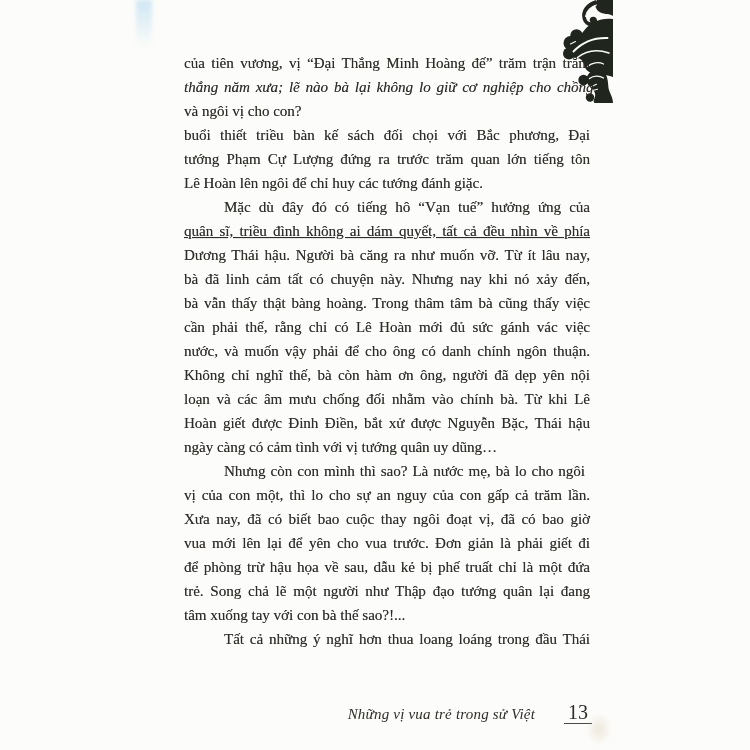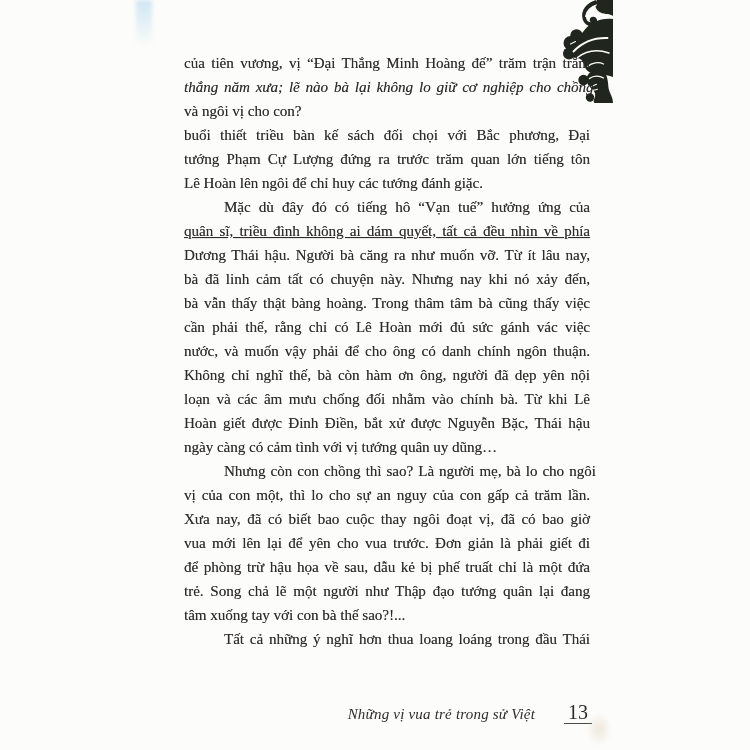--- a/index.html
+++ b/index.html
@@ -103,21 +103,21 @@
       <div class="line"><span style="word-spacing: 2.48678px; text-decoration: underline;">quân sĩ, triều đình không ai dám quyết, tất cả đều nhìn về phía</span></div>
       <div class="line"><span style="word-spacing: 1.95673px;">Dương Thái hậu. Người bà căng ra như muốn vỡ. Từ ít lâu nay,</span></div>
       <div class="line"><span style="word-spacing: 3.02764px;">bà đã linh cảm tất có chuyện này. Nhưng nay khi nó xảy đến,</span></div>
       <div class="line"><span style="word-spacing: 2.06901px;">bà vẫn thấy thật bàng hoàng. Trong thâm tâm bà cũng thấy việc</span></div>
       <div class="line"><span style="word-spacing: 3.59495px;">cần phải thế, rằng chỉ có Lê Hoàn mới đủ sức gánh vác việc</span></div>
       <div class="line"><span style="word-spacing: 2.43229px;">nước, và muốn vậy phải để cho ông có danh chính ngôn thuận.</span></div>
       <div class="line"><span style="word-spacing: 2.6274px;">Không chỉ nghĩ thế, bà còn hàm ơn ông, người đã dẹp yên nội</span></div>
       <div class="line"><span style="word-spacing: 2.89303px;">loạn và các âm mưu chống đối nhằm vào chính bà. Từ khi Lê</span></div>
       <div class="line"><span style="word-spacing: 2.63778px;">Hoàn giết được Đinh Điền, bắt xử được Nguyễn Bặc, Thái hậu</span></div>
       <div class="line"><span>ngày càng có cảm tình với vị tướng quân uy dũng…</span></div>
-      <div class="line indent"><span style="word-spacing: 1.30078px;">Nhưng còn con chồng thì sao? Là người mẹ, bà lo cho ngôi</span></div>
+      <div class="line indent"><span style="word-spacing: 1.30078px;">Nhưng còn con mình thì sao? Là nước mẹ, bà lo cho ngôi</span></div>
       <div class="line"><span style="word-spacing: 2.28125px;">vị của con một, thì lo cho sự an nguy của con gấp cả trăm lần.</span></div>
       <div class="line"><span style="word-spacing: 2.81027px;">Xưa nay, đã có biết bao cuộc thay ngôi đoạt vị, đã có bao giờ</span></div>
       <div class="line"><span style="word-spacing: 2.64955px;">vua mới lên lại để yên cho vua trước. Đơn giản là phải giết đi</span></div>
       <div class="line"><span style="word-spacing: 1.87813px;">để phòng trừ hậu họa về sau, dẫu kẻ bị phế truất chỉ là một đứa</span></div>
       <div class="line"><span style="word-spacing: 3.04167px;">trẻ. Song chả lẽ một người như Thập đạo tướng quân lại đang</span></div>
       <div class="line"><span>tâm xuống tay với con bà thế sao?!...</span></div>
       <div class="line indent"><span style="word-spacing: 2.10938px;">Tất cả những ý nghĩ hơn thua loang loáng trong đầu Thái</span></div>
     </div>
 
   <div id="footer">

